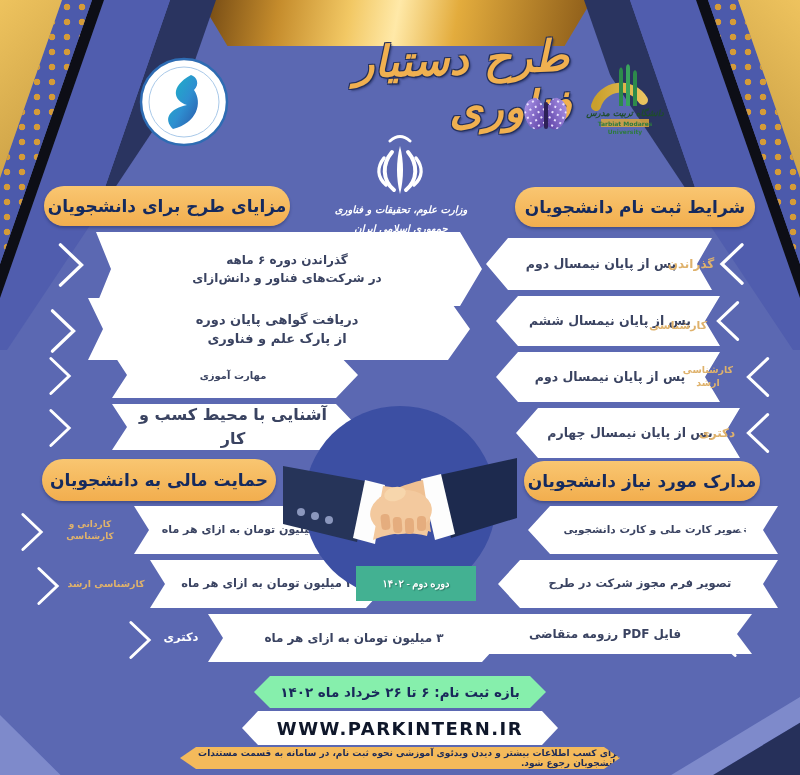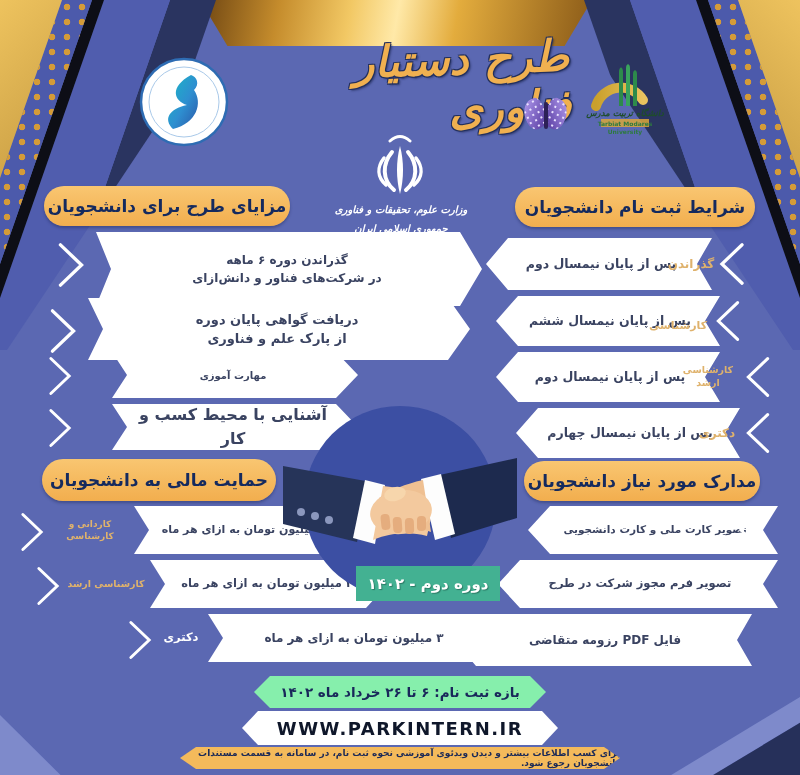--- a/index.html
+++ b/index.html
@@ -50,23 +50,23 @@
     align-items:center;justify-content:center;text-align:center;direction:rtl;line-height:1.5;}
   .arrow.l{clip-path:polygon(0 0,calc(100% - 22px) 0,100% 50%,calc(100% - 22px) 100%,0 100%,15px 50%);padding:0 26px 0 22px;}
   .arrow.r{clip-path:polygon(22px 0,100% 0,calc(100% - 15px) 50%,100% 100%,22px 100%,0 50%);padding:0 22px 0 26px;}
   .lbl{display:flex;align-items:center;justify-content:center;text-align:center;direction:rtl;
     color:#dfb26c;font-weight:bold;line-height:1.35;}
   .lbl.white{color:#ffffff;}
   .chev{position:absolute;}
 
   
   .circle{left:304px;top:406px;width:192px;height:192px;border-radius:50%;background:#3c4fa3;}
-  .badge{left:356px;top:566px;width:144px;height:35px;background:#43b192;display:flex;align-items:center;
-    justify-content:center;color:#fff;font-weight:bold;font-size:15px;direction:rtl;
-    text-shadow:1px 1px 1px rgba(10,40,35,.4);}
+  .badge{left:356px;top:566px;width:120px;height:35px;background:#43b192;display:flex;align-items:center;
+    justify-content:center;color:#fff;font-weight:bold;font-size:10px;direction:rtl;
+    text-shadow:1px 1px 1px rgba(10,40,35,.4);font-family:Liberation Serif, serif;}
 
   
   .hexbar{display:flex;align-items:center;justify-content:center;direction:rtl;
     clip-path:polygon(16px 0,calc(100% - 16px) 0,100% 50%,calc(100% - 16px) 100%,16px 100%,0 50%);}
   .reg{left:254px;top:676px;width:292px;height:32px;background:#86efac;color:#19275a;font-weight:bold;font-size:13.5px;}
   .web{left:242px;top:711px;width:316px;height:34px;background:#fff;color:#0f172a;font-weight:bold;
        font-size:18px;letter-spacing:1.5px;direction:ltr;}
   .note{left:180px;top:747px;width:440px;height:22px;background:#f4ba5b;color:#1c2a57;font-weight:bold;font-size:9px;}
 </style>
 </head>
@@ -247,21 +247,21 @@
       <path d="M26 3 L4 24 L26 45" fill="none" stroke="#fff" stroke-width="3.5" stroke-linecap="round"></path>
     </svg>
 
   <div class="abs arrow r" style="left:498px;top:560px;width:232px;height:48px;font-size:11.5px">
     <span>تصویر فرم مجوز شرکت در طرح</span>
   </div>
   <svg class="chev" style="left:736px;top:564px" width="28" height="40" viewBox="0 0 30 48">
       <path d="M26 3 L4 24 L26 45" fill="none" stroke="#fff" stroke-width="3.5" stroke-linecap="round"></path>
     </svg>
 
-  <div class="abs arrow r" style="left:454px;top:614px;width:250px;height:52px;font-size:12px">
+  <div class="abs arrow r" style="left:454px;top:614px;width:250px;height:40px;font-size:12px">
     <span>فایل PDF رزومه متقاضی</span>
   </div>
   <svg class="chev" style="left:712px;top:618px" width="28" height="40" viewBox="0 0 30 48">
       <path d="M26 3 L4 24 L26 45" fill="none" stroke="#fff" stroke-width="3.5" stroke-linecap="round"></path>
     </svg>
 
   <div class="abs circle"></div>
   <svg class="abs" style="left:283px;top:438px" width="234" height="126" viewBox="0 0 234 126">
     <polygon points="0,28 88,44 74,104 0,86" fill="#263459"></polygon>
     <circle cx="18" cy="74" r="4" fill="#8b97bd"></circle>

